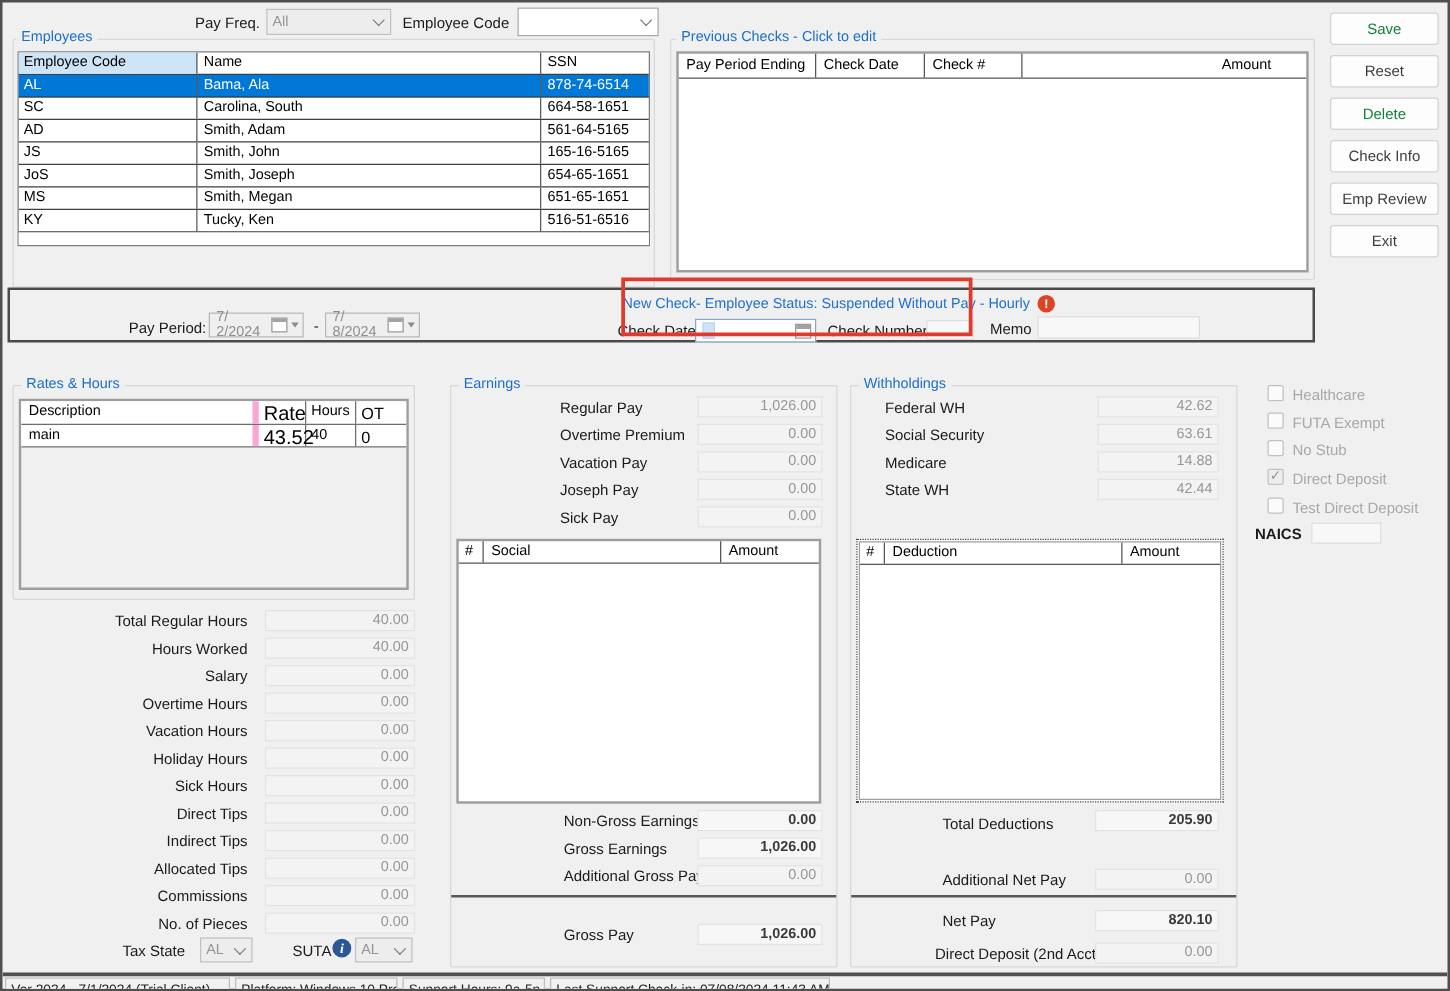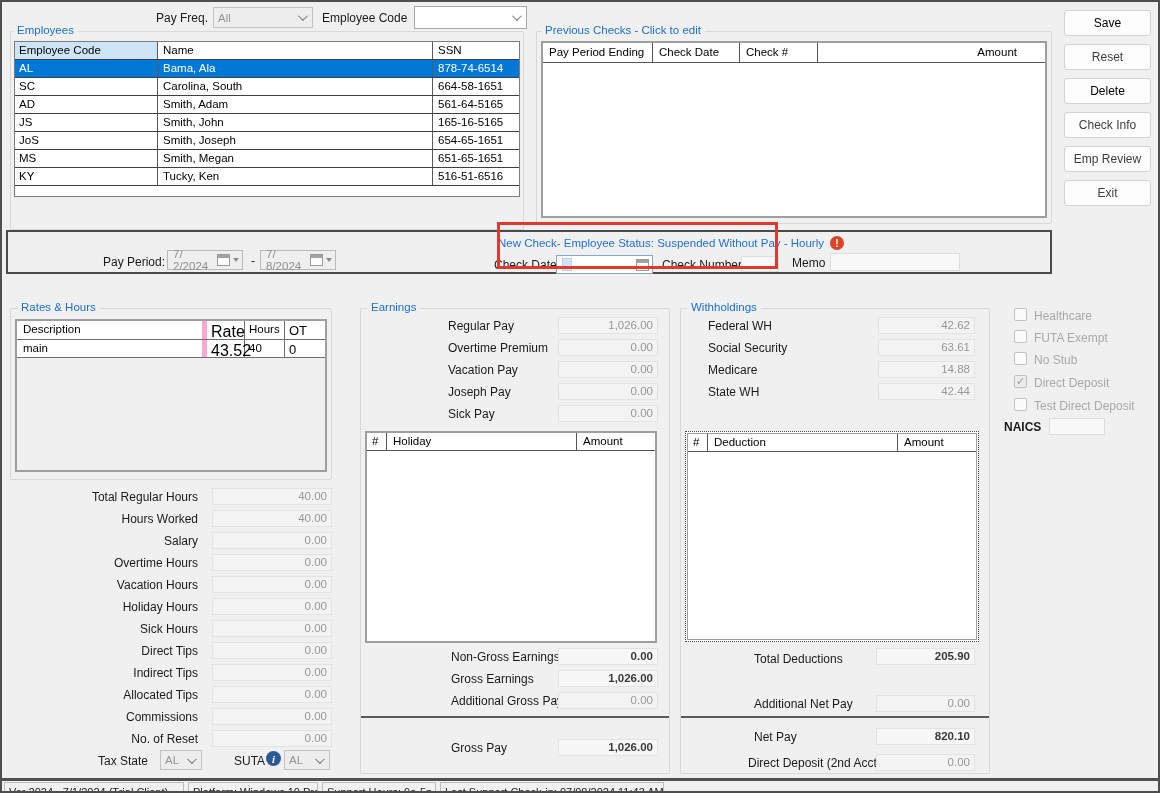--- a/index.html
+++ b/index.html
@@ -29,21 +29,21 @@
   .c-name{width:275px;border-right:1px solid #5a5a5a;padding:2px 0 0 5px;font-size:11.5px;}
   .c-ssn{flex:1;padding:2px 0 0 5px;font-size:11.5px;}
   .sorted{background:#cde5f7;}
   .emp-empty{height:10px;background:#fff;}
   
   .pc-table{position:absolute;left:4px;top:9px;width:506px;height:177px;border:2px solid #9e9e9e;background:#fff;}
   .pc-hrow{display:flex;height:20px;border-bottom:1px solid #555;}
   .pc-hc{border-right:1px solid #555;padding:3px 0 0 6px;font-size:11.5px;}
   
   .btn{position:absolute;left:1062px;width:87px;height:26px;background:#fdfdfd;border:1px solid #d2d2d2;border-radius:3px;font-size:12px;color:#3d3d3d;display:flex;align-items:center;justify-content:center;cursor:default;}
-  .btn.disabled{color:#000000;}
+  .btn.disabled{color:#15803d;}
   
   .band{position:absolute;left:4px;top:228px;width:1046px;height:44px;border:2px solid #4a4a4a;background:#f0f0f0;}
   .datepick{position:absolute;height:20px;background:#efefef;border:1px solid #b9b9b9;display:flex;align-items:center;font-size:11.5px;color:#8e8e8e;padding:0 3px 0 5px;gap:3px;}
   .cal{width:13px;height:12px;border:1px solid #9b9b9b;background:linear-gradient(#a3a3a3 0 3px,#fdfdfd 3px);display:inline-block;flex:none;}
   .tri{width:0;height:0;border-left:3.5px solid transparent;border-right:3.5px solid transparent;border-top:4px solid #8c8c8c;display:inline-block;flex:none;}
   .newcheck{position:absolute;display:flex;align-items:center;gap:6px;font-size:11.5px;color:#1f6fd0;white-space:nowrap;}
   .warn{width:14px;height:14px;border-radius:50%;background:#dd4426;color:#fff;font-size:10px;font-weight:bold;display:flex;align-items:center;justify-content:center;flex:none;}
   .redbox{position:absolute;left:495px;top:220px;width:281px;height:47px;border:3px solid #e0392e;z-index:6;pointer-events:none;}
   
   .rt-table{position:absolute;left:4px;top:10px;width:312px;height:153px;border:2px solid #9e9e9e;background:#f0f0f0;}
@@ -220,21 +220,21 @@
   <span class="lbl ra" style="left:18px;top:620px;width:178px">Sick Hours</span>
   <div class="field" style="left:210px;top:618px;width:120px">0.00</div>
   <span class="lbl ra" style="left:18px;top:642px;width:178px">Direct Tips</span>
   <div class="field" style="left:210px;top:640px;width:120px">0.00</div>
   <span class="lbl ra" style="left:18px;top:664px;width:178px">Indirect Tips</span>
   <div class="field" style="left:210px;top:662px;width:120px">0.00</div>
   <span class="lbl ra" style="left:18px;top:686px;width:178px">Allocated Tips</span>
   <div class="field" style="left:210px;top:684px;width:120px">0.00</div>
   <span class="lbl ra" style="left:18px;top:708px;width:178px">Commissions</span>
   <div class="field" style="left:210px;top:706px;width:120px">0.00</div>
-  <span class="lbl ra" style="left:18px;top:730px;width:178px">No. of Reset</span>
+  <span class="lbl ra" style="left:18px;top:730px;width:178px">No. of Pieces</span>
   <div class="field" style="left:210px;top:728px;width:120px">0.00</div>
 
   <span class="lbl" style="left:96px;top:752px">Tax State</span>
   <div class="combo disabled" style="left:158px;top:748px;width:42px;height:20px">
     <span>AL</span>
     <span class="vchev"></span>
   </div>
   <span class="lbl" style="left:232px;top:752px">SUTA</span>
   <div class="info abs" style="left:264px;top:749px">i</div>
   <div class="combo disabled" style="left:282px;top:748px;width:46px;height:20px">
@@ -252,21 +252,21 @@
     <span class="lbl" style="left:87px;top:54px">Vacation Pay</span>
     <div class="field" style="left:197px;top:52px;width:100px">0.00</div>
     <span class="lbl" style="left:87px;top:76px">Joseph Pay</span>
     <div class="field" style="left:197px;top:74px;width:100px">0.00</div>
     <span class="lbl" style="left:87px;top:98px">Sick Pay</span>
     <div class="field" style="left:197px;top:96px;width:100px">0.00</div>
 
     <div class="bn-table" style="left:4px;top:122px;width:292px;height:212px">
       <div class="bn-hrow">
         <div class="bn-c1">#</div>
-        <div class="bn-c2">Holiday</div>
+        <div class="bn-c2">Social</div>
         <div class="bn-c3">Amount</div>
       </div>
     </div>
 
     <span class="lbl" style="left:90px;top:341px">Non-Gross Earnings</span>
     <div class="field bold" style="left:197px;top:339px;width:100px">0.00</div>
     <span class="lbl" style="left:90px;top:363px">Gross Earnings</span>
     <div class="field bold" style="left:197px;top:361px;width:100px">1,026.00</div>
     <span class="lbl" style="left:90px;top:385px">Additional Gross Pay</span>
     <div class="field" style="left:197px;top:383px;width:100px">0.00</div>

